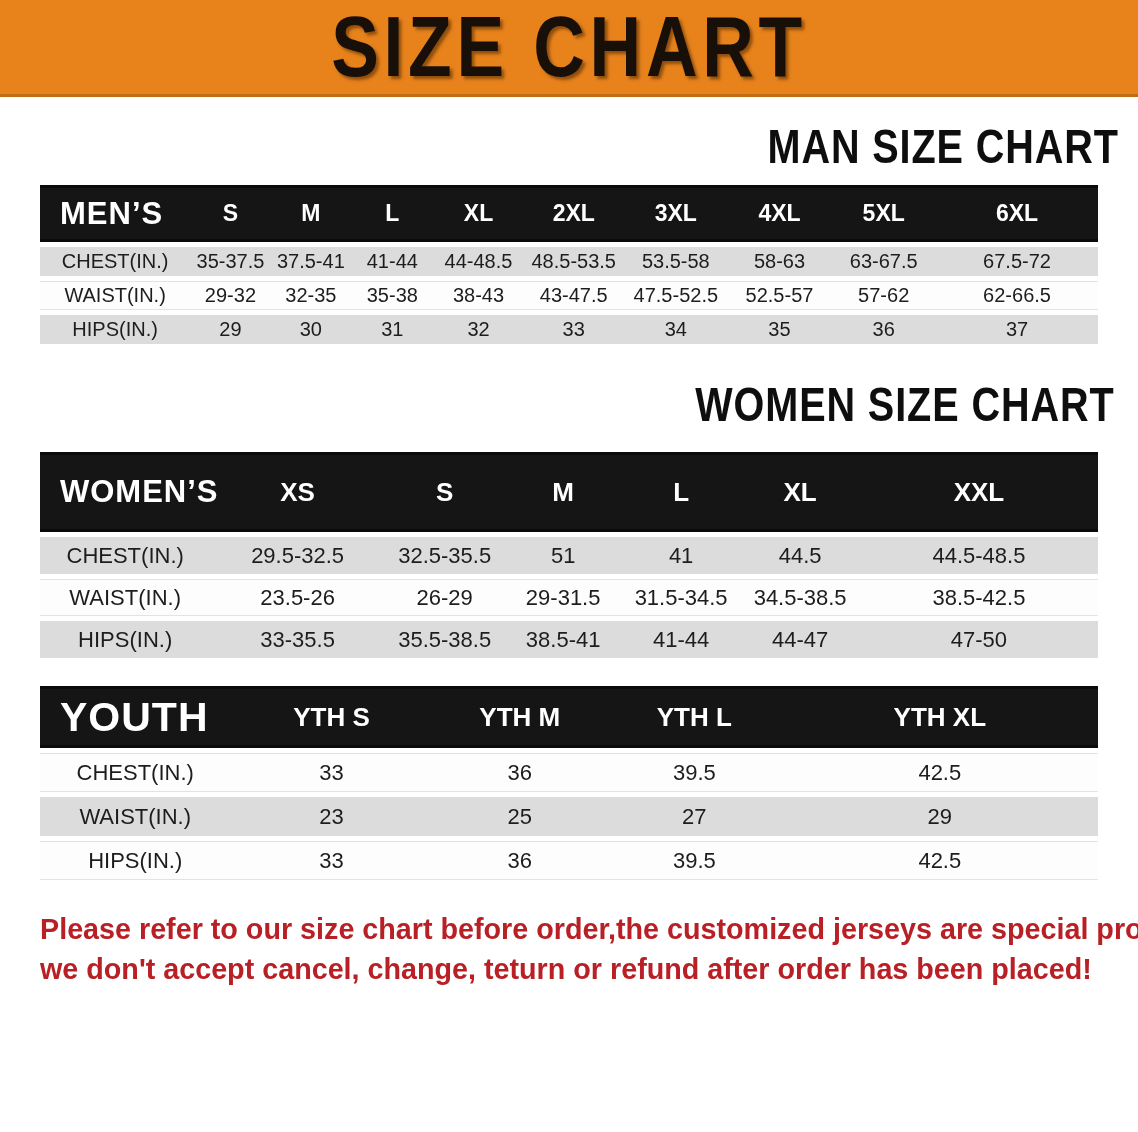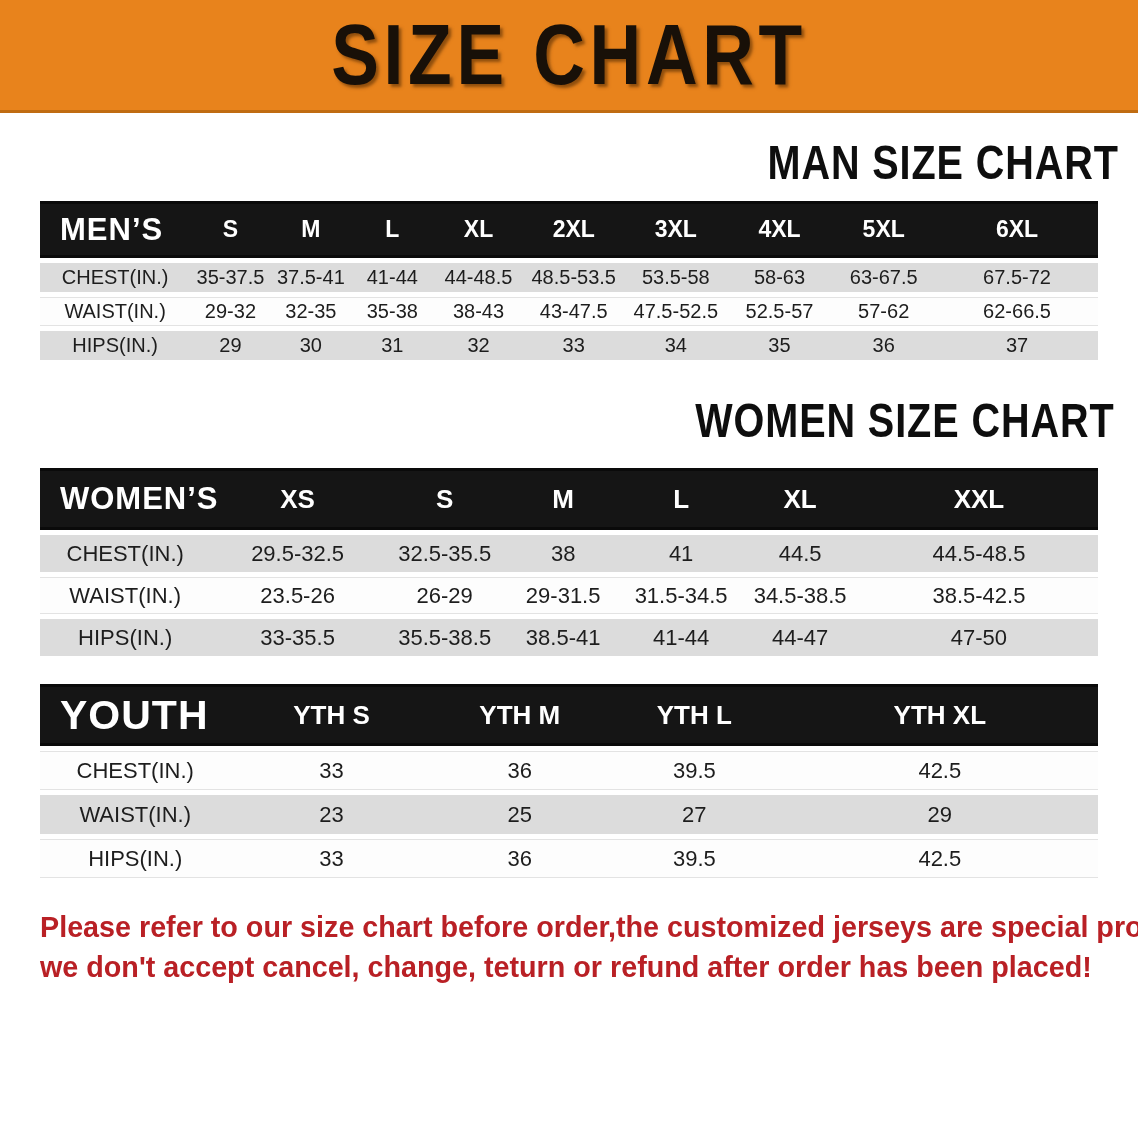--- a/index.html
+++ b/index.html
@@ -12,21 +12,21 @@
     --body-text:#1d1d1d;
   }
   *{box-sizing:border-box;}
   html,body{margin:0;padding:0;}
   body{
     width:1138px;height:1132px;overflow:hidden;background:#ffffff;
     font-family:"Liberation Sans",sans-serif;color:var(--body-text);
   }
   
   .banner{
-    height:113px;background:var(--banner-bg);
+    height:97px;background:var(--banner-bg);
     border-bottom:3px solid var(--banner-edge);
     display:flex;align-items:center;justify-content:center;text-align:right;
   }
   .banner-title{
     font-size:76px;font-weight:bold;color:#181008;
     letter-spacing:5px;line-height:1;
     transform:scaleX(.94) scaleY(1.12);transform-origin:center;
     text-shadow:3px 3px 3px rgba(70,35,0,.55);
     white-space:nowrap;
   }
@@ -51,21 +51,21 @@
   .women-table{margin-top:20px;}
   .youth-table{margin-top:18px;}
   .size-table th{
     background:var(--header-bg);color:#ffffff;text-align:center;
     font-weight:bold;padding:0;
     border-top:3px solid #0a0a0a;border-bottom:3px solid #0a0a0a;
   }
   .size-table th.corner{text-align:left;padding-left:20px;}
   .men-table th{height:57px;font-size:23px;}
   .men-table th.corner{font-size:31px;letter-spacing:1px;}
-  .women-table th{height:62px;font-size:26px;}
+  .women-table th{height:80px;font-size:26px;}
   .women-table th.corner{font-size:31px;letter-spacing:1px;}
   .youth-table th{height:62px;font-size:26px;}
   .youth-table th.corner{font-size:41px;letter-spacing:1px;}
   .size-table td{
     text-align:center;padding:0;color:var(--body-text);
   }
   .men-table td{height:29px;font-size:20px;}
   .women-table td{height:37px;font-size:22px;}
   .youth-table td{height:39px;font-size:22px;}
   .size-table tr.gray td{background:var(--row-gray);}
@@ -183,21 +183,21 @@
           <th>L</th>
           <th>XL</th>
           <th>XXL</th>
         </tr>
       </thead>
       <tbody>
         <tr class="gray">
           <td>CHEST(IN.)</td>
           <td>29.5-32.5</td>
           <td>32.5-35.5</td>
-          <td>38</td>
+          <td>51</td>
           <td>41</td>
           <td>44.5</td>
           <td>44.5-48.5</td>
         </tr>
         <tr class="white">
           <td>WAIST(IN.)</td>
           <td>23.5-26</td>
           <td>26-29</td>
           <td>29-31.5</td>
           <td>31.5-34.5</td>

